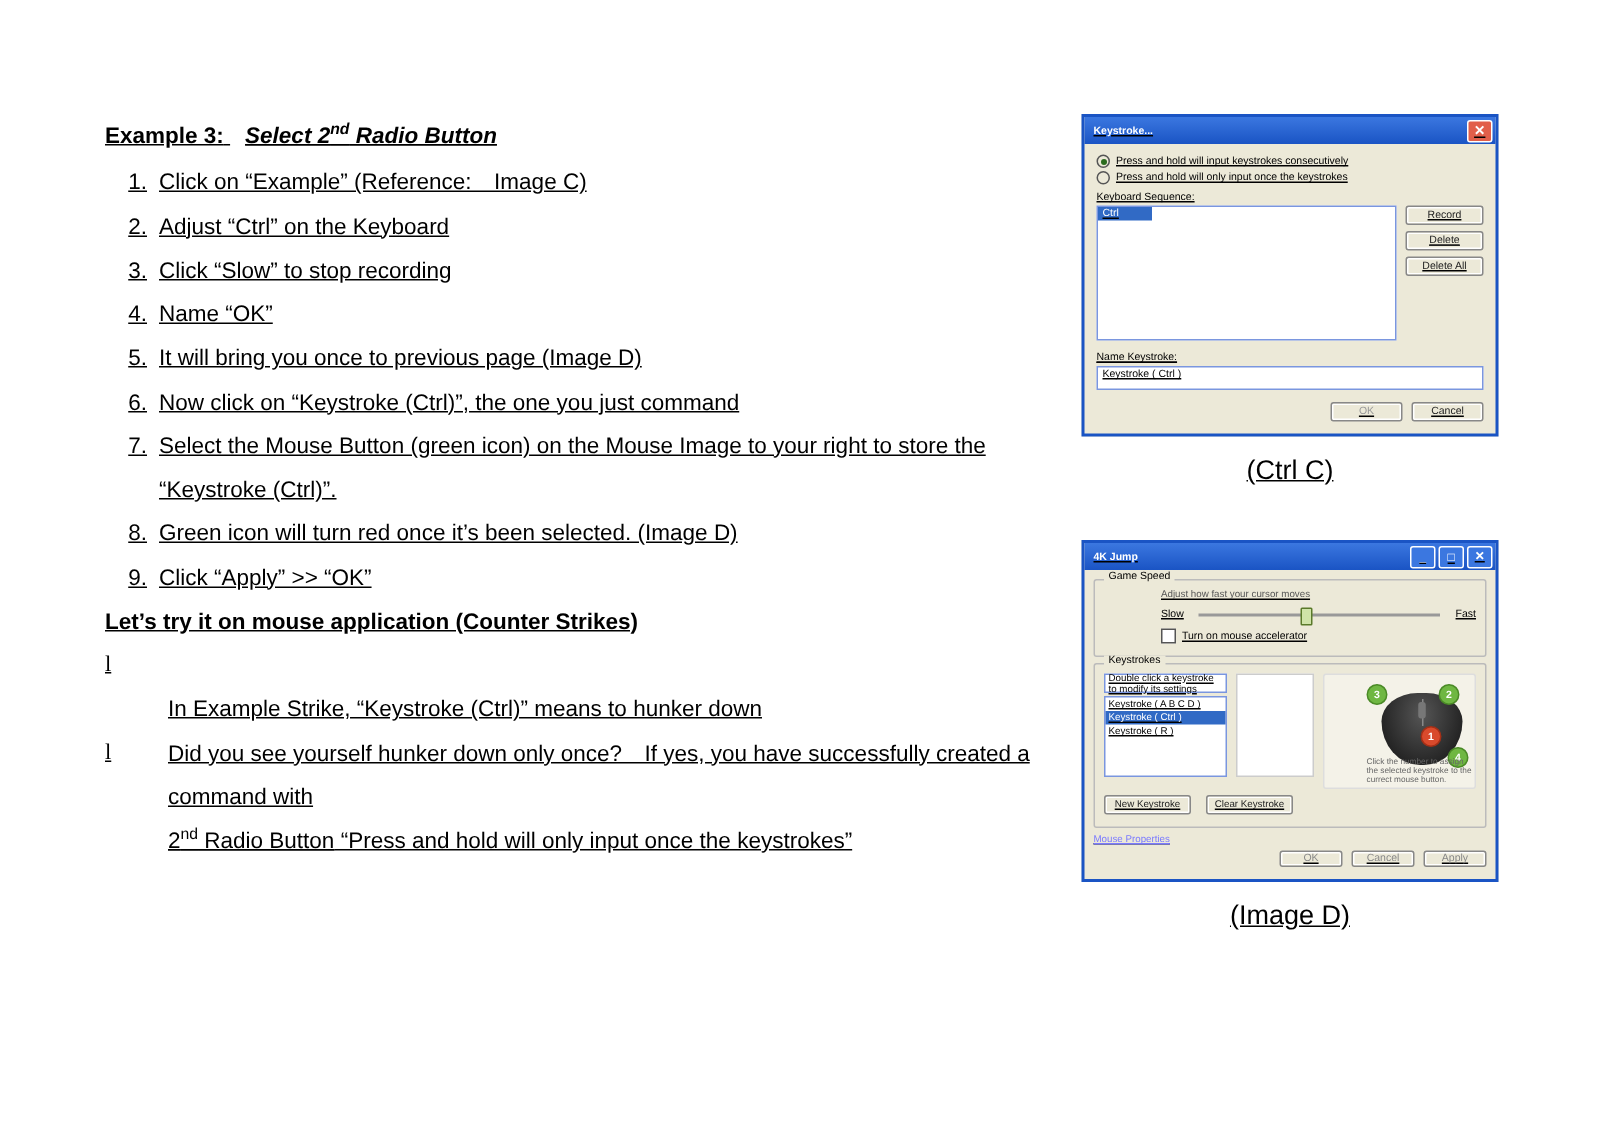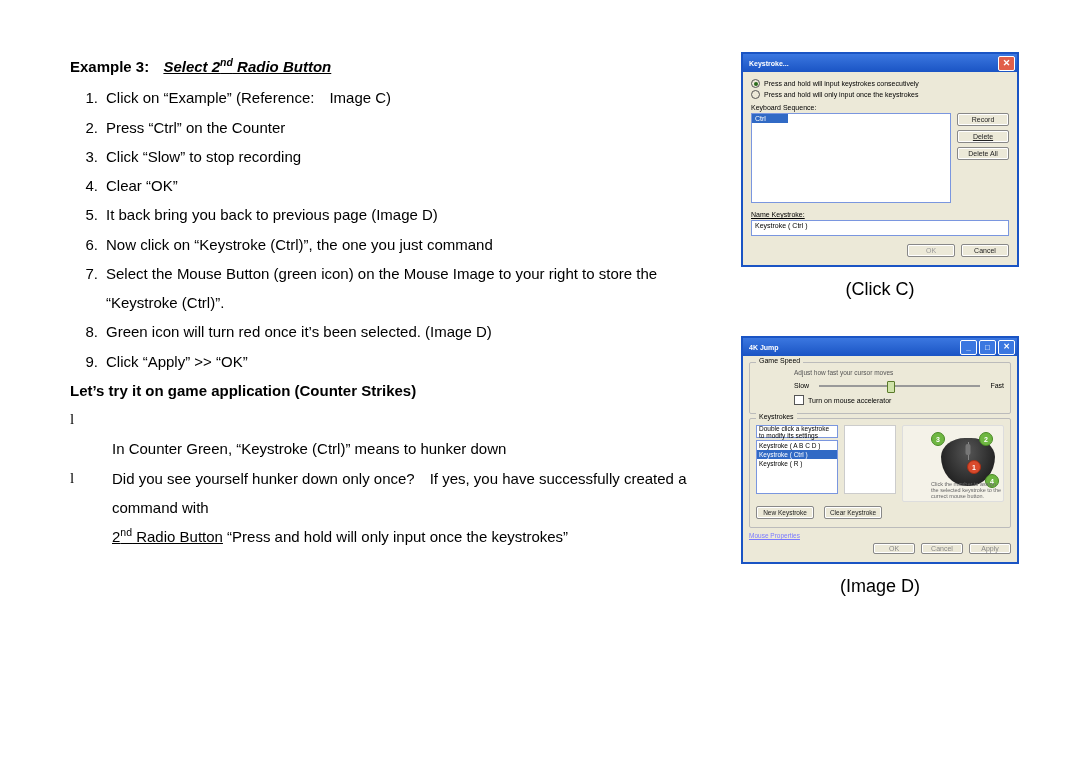--- a/index.html
+++ b/index.html
@@ -8,22 +8,22 @@
     background: #fff;
     font-family: Arial, Helvetica, sans-serif;
     font-size: 15px;
     color: #000;
     width: 1080px;
     height: 760px;
     overflow: hidden;
   }
   .page {
     display: flex;
-    padding: 52px 30px 20px 70px;
-    gap: 20px;
+    padding: 76px 30px 20px 70px;
+    text-decoration: underline;
   }
   .left-col {
     flex: 1 1 auto;
     max-width: 640px;
     line-height: 1.95;
   }
   .right-col {
     width: 300px;
     flex: 0 0 auto;
     display: flex;
@@ -214,60 +214,60 @@
       </span>
     </div>
 
     <ol class="ol">
       <li>
           <span class="num">1.</span>
           <span class="txt">Click on “Example” (Reference: Image C)</span>
         </li>
       <li>
           <span class="num">2.</span>
-          <span class="txt">Press “Ctrl” on the Counter</span>
+          <span class="txt">Adjust “Ctrl” on the Keyboard</span>
         </li>
       <li>
           <span class="num">3.</span>
           <span class="txt">Click “Slow” to stop recording</span>
         </li>
       <li>
           <span class="num">4.</span>
-          <span class="txt">Clear “OK”</span>
+          <span class="txt">Name “OK”</span>
         </li>
       <li>
           <span class="num">5.</span>
-          <span class="txt">It back bring you back to previous page (Image D)</span>
+          <span class="txt">It will bring you once to previous page (Image D)</span>
         </li>
       <li>
           <span class="num">6.</span>
           <span class="txt">Now click on “Keystroke (Ctrl)”, the one you just command</span>
         </li>
       <li>
           <span class="num">7.</span>
           <span class="txt">Select the Mouse Button (green icon) on the Mouse Image to your right to store the “Keystroke (Ctrl)”.</span>
         </li>
       <li>
           <span class="num">8.</span>
           <span class="txt">Green icon will turn red once it’s been selected. (Image D)</span>
         </li>
       <li>
           <span class="num">9.</span>
           <span class="txt">Click “Apply” &gt;&gt; “OK”</span>
         </li>
     </ol>
 
-    <div class="bold">Let’s try it on game application (Counter Strikes)</div>
+    <div class="bold">Let’s try it on mouse application (Counter Strikes)</div>
 
     <ul class="bullet-list">
       <li>
         <span class="bm">l</span>
         <span class="txt">
           <br>
-          <span>In Counter Green, “Keystroke (Ctrl)” means to hunker down</span>
+          <span>In Example Strike, “Keystroke (Ctrl)” means to hunker down</span>
         </span>
       </li>
       <li>
         <span class="bm">l</span>
         <span class="txt">
           <span>Did you see yourself hunker down only once? If yes, you have successfully created a command with</span><br>
           <span class="u"><span>2</span><span class="sup">nd</span><span> Radio Button</span></span><span> “Press and hold will only input once the keystrokes”</span>
         </span>
       </li>
     </ul>
@@ -301,21 +301,21 @@
           </div>
         </div>
         <div class="name-label">Name Keystroke:</div>
         <div class="name-input">Keystroke ( Ctrl )</div>
         <div class="dlg-footer">
           <div class="xpbtn ghost">OK</div>
           <div class="xpbtn">Cancel</div>
         </div>
       </div>
     </div>
-    <div class="img-caption">(Click C)</div>
+    <div class="img-caption">(Ctrl C)</div>
 
     <div class="win winD">
       <div class="titlebar">
         <span>4K Jump</span>
         <div class="minmax">
           <div>_</div>
           <div>□</div>
           <div class="closebtn">✕</div>
         </div>
       </div>

